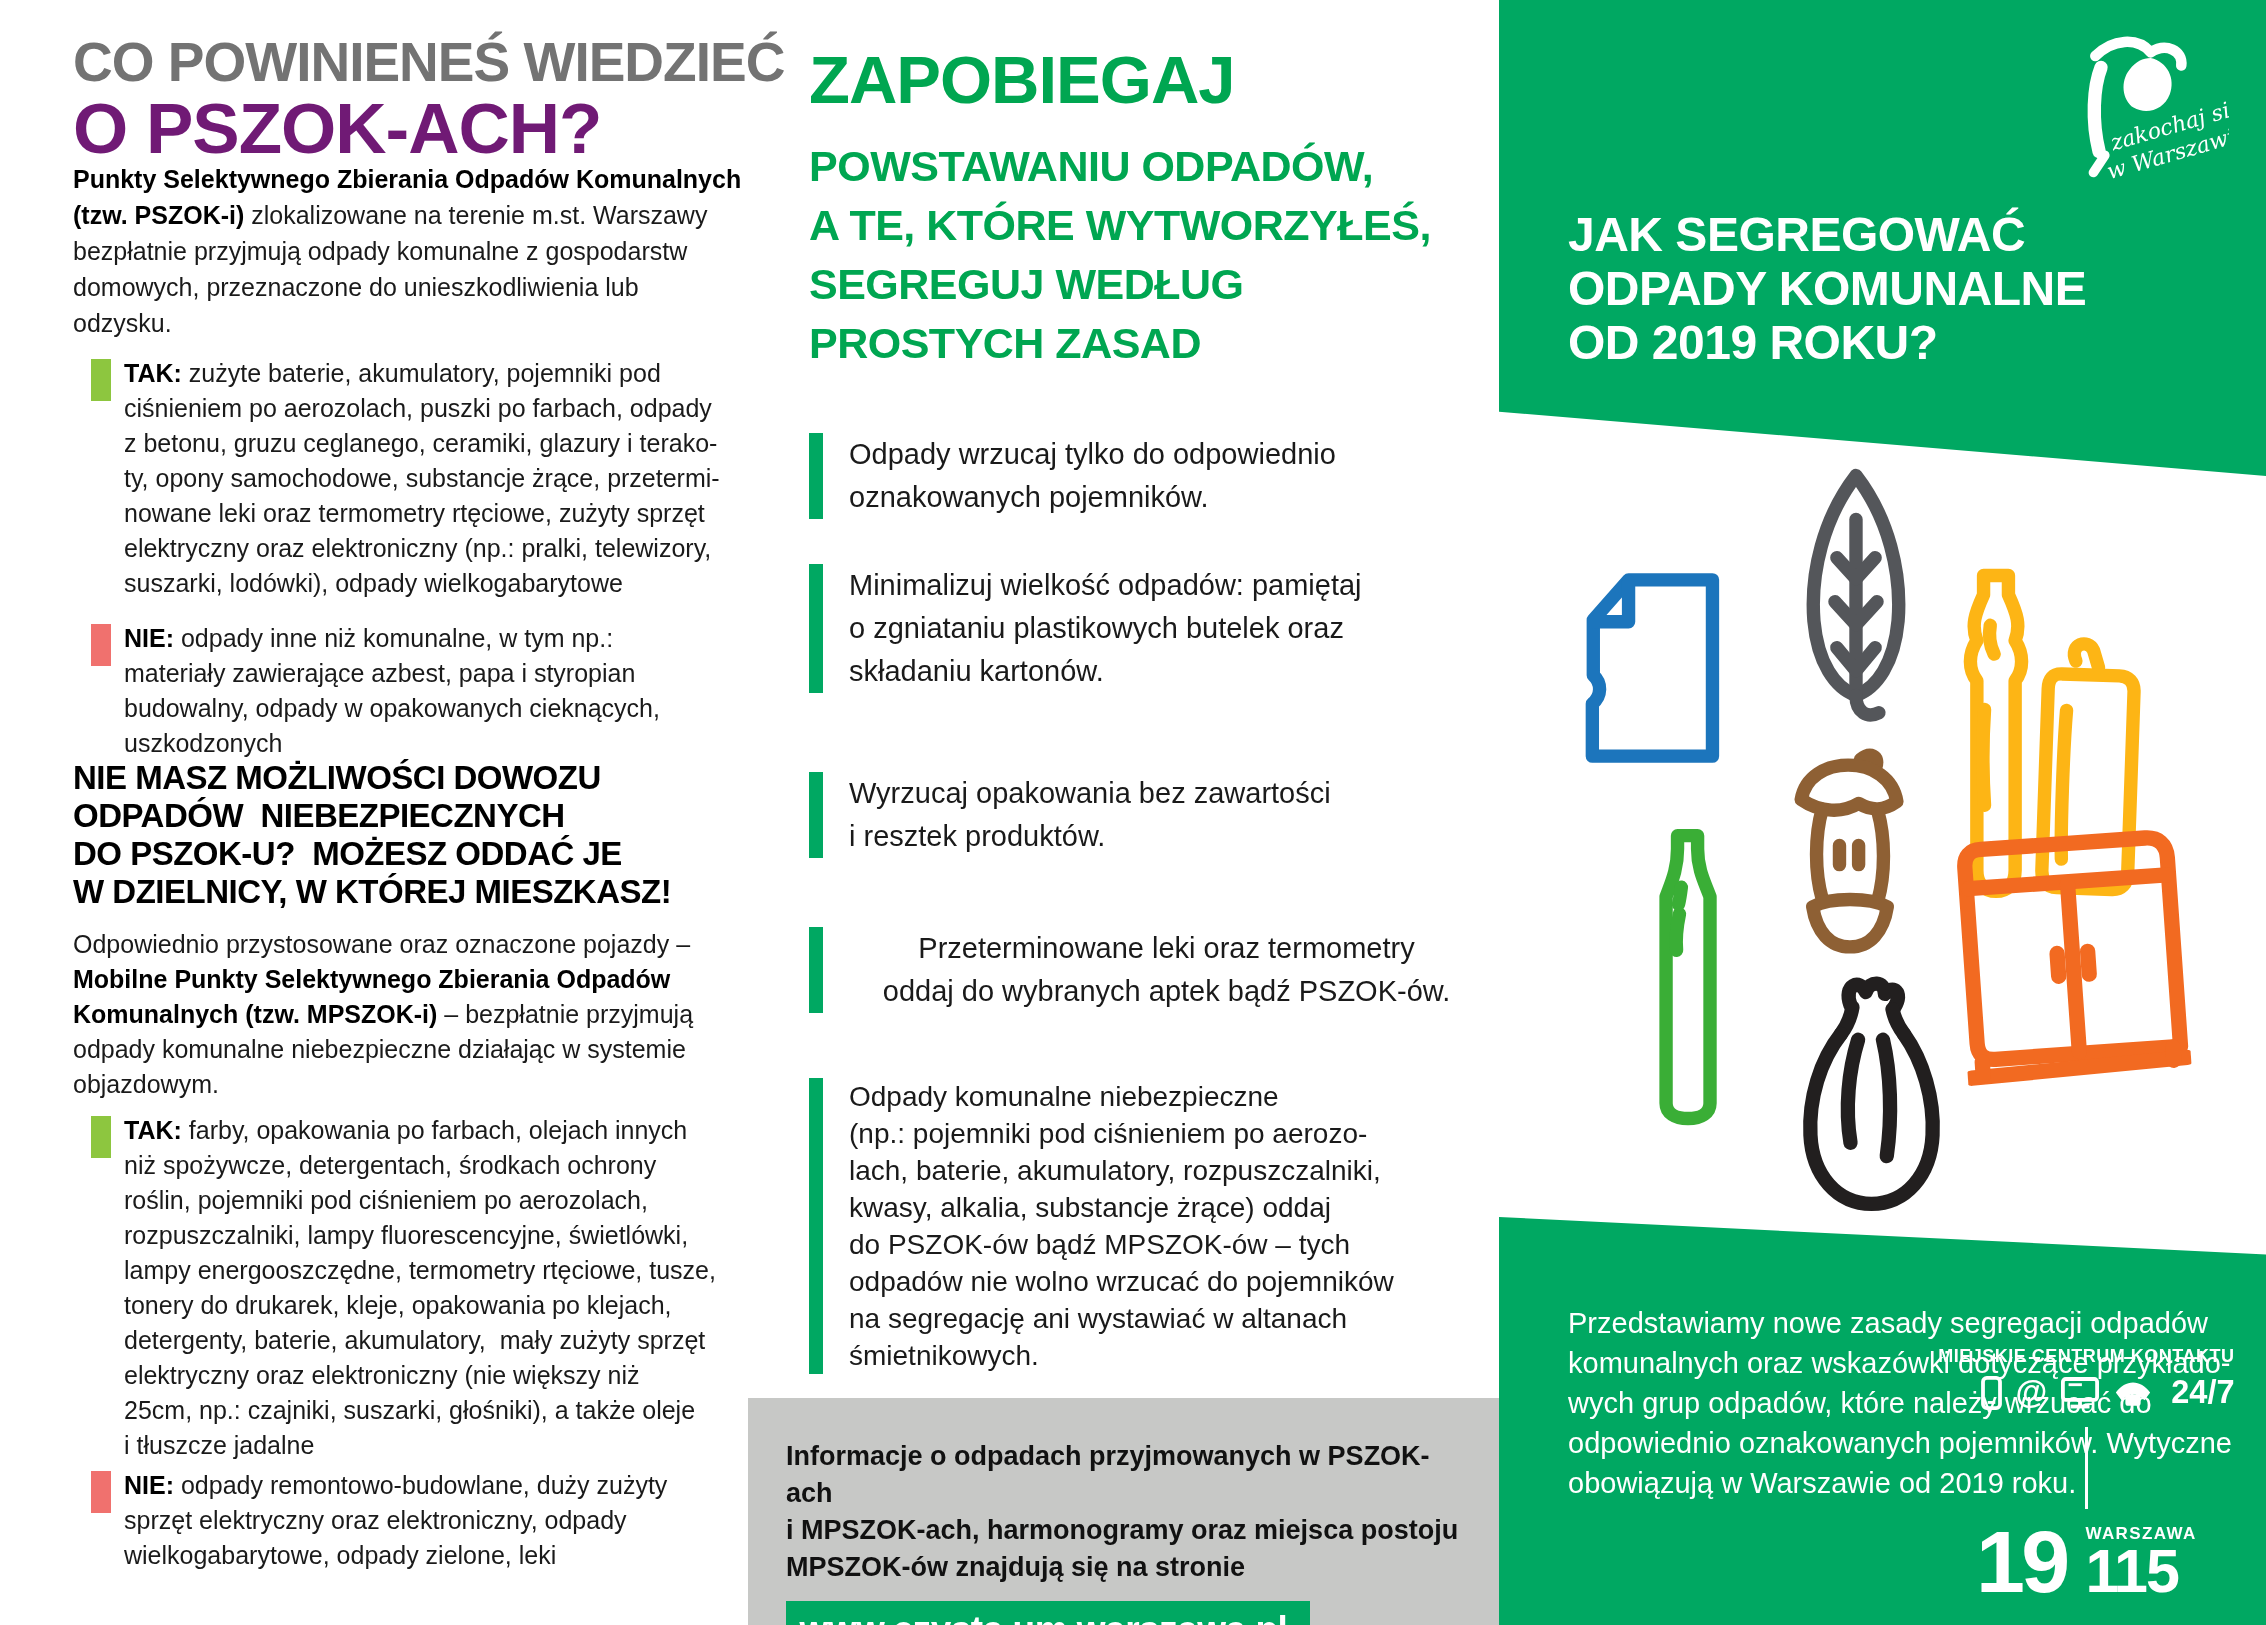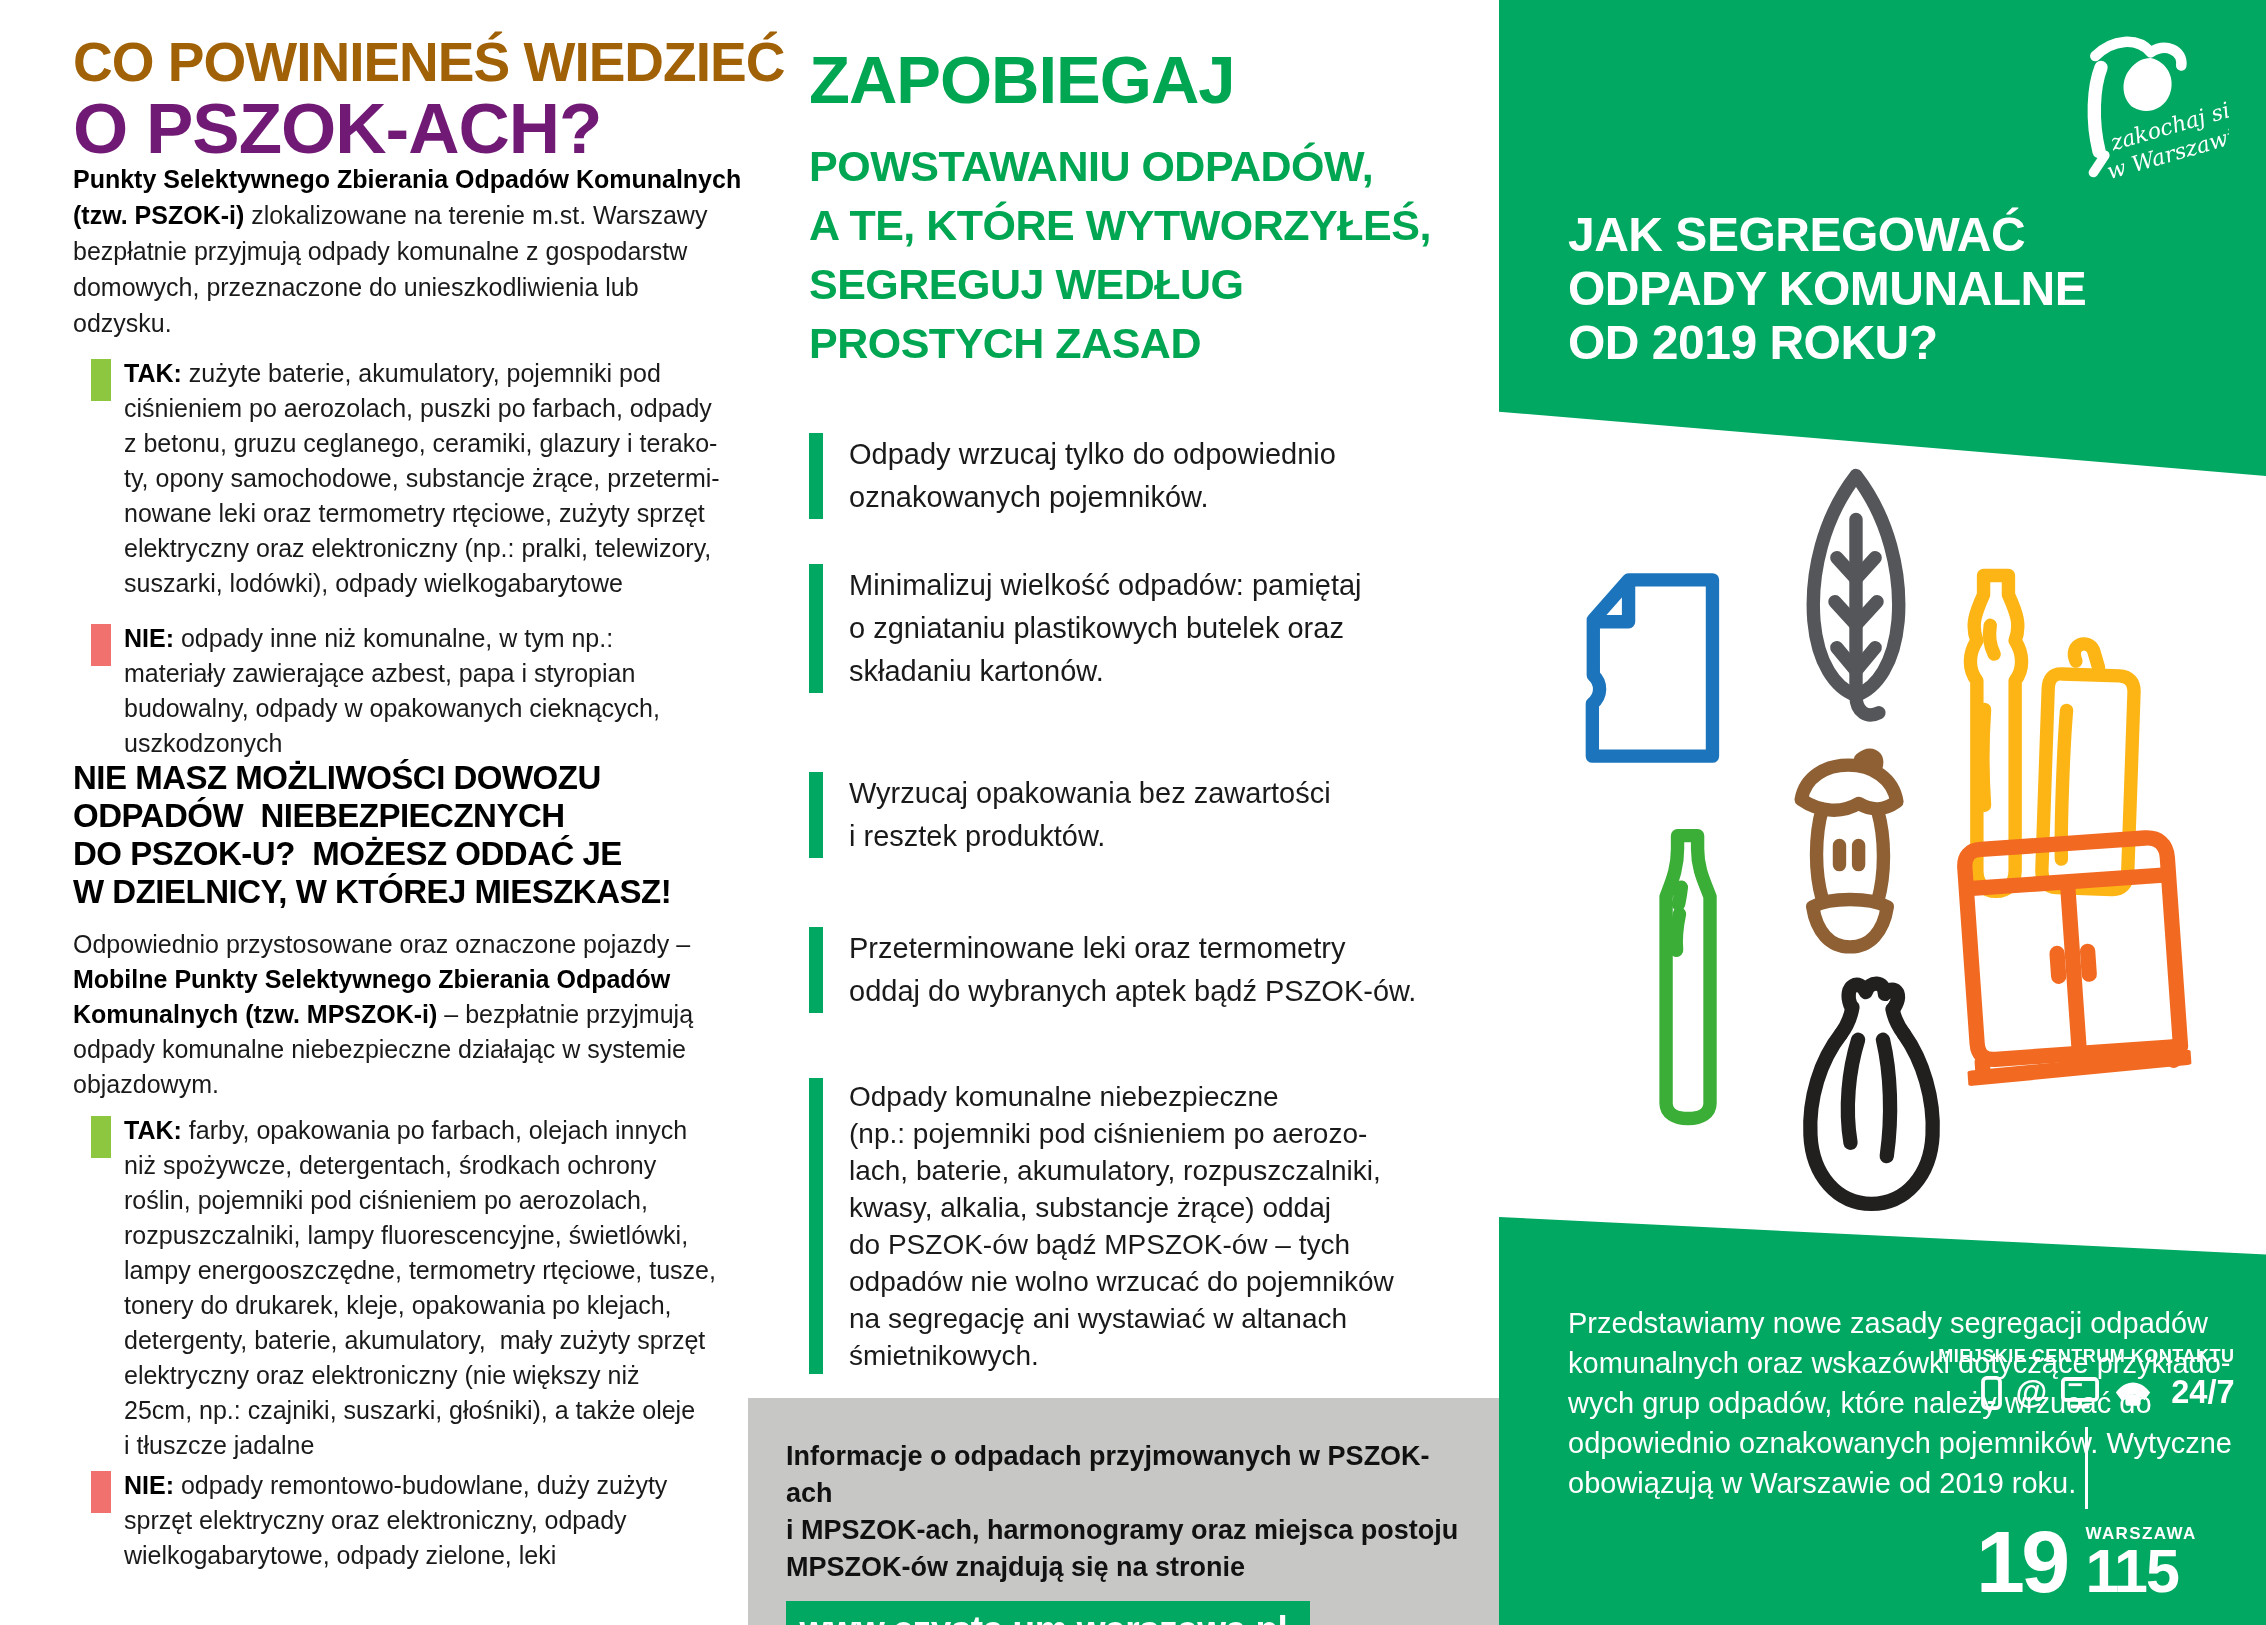--- a/index.html
+++ b/index.html
@@ -5,21 +5,21 @@
   html,body { margin:0; padding:0; background:#ffffff; }
   * { box-sizing:border-box; }
   .page {
     position:relative; width:2266px; height:1626px; overflow:hidden;
     background:#ffffff; font-family:"Liberation Sans", sans-serif; color:#1a1a1a;
   }
   .pre { white-space:pre-wrap; }
 
   
   .lt-title { position:absolute; left:73px; top:32.5px; }
-  .lt-title-1 { font-size:55px; font-weight:bold; color:#a16207; letter-spacing:-1px; line-height:59px; }
+  .lt-title-1 { font-size:55px; font-weight:bold; color:#737373; letter-spacing:-1px; line-height:59px; }
   .lt-title-2 { font-size:71px; font-weight:bold; color:#701a75; letter-spacing:-1px; line-height:73px; }
   .lt-intro { position:absolute; left:73px; top:161px; width:683px; font-size:25px; line-height:36px; }
   .lt-intro b { font-weight:bold; color:#000; }
   .tick-item { position:absolute; left:73px; width:683px; padding-left:51px; font-size:25px; line-height:35px; }
   .tick-item .bar { position:absolute; left:18px; top:2.9px; width:20px; height:42px; }
   .bar-lime { background:#8dc63f; }
   .bar-salmon { background:#f0716e; }
   .tick-item b { font-weight:bold; color:#000; }
   #tak1 { top:356px; }
   #nie1 { top:621px; }
@@ -29,21 +29,21 @@
   .lt-mobile b { font-weight:bold; color:#000; }
   #tak2 { top:1113px; }
   #nie2 { top:1468px; }
 
   
   .mid-title { position:absolute; left:809px; top:44px; width:692px; }
   .mid-title-big { font-size:67px; font-weight:bold; color:#00a651; letter-spacing:-1px; line-height:71px; }
   .mid-title-rest { font-size:43px; font-weight:bold; color:#00a651; line-height:59px; letter-spacing:-0.5px; margin-top:22px; }
   .bullet { position:absolute; left:809px; width:675px; border-left:14.3px solid #00a862; padding-left:26px;
     font-size:29px; line-height:43px; }
-  #b1 { top:433px; } #b2 { top:564px; } #b3 { top:772px; } #b4 { top:927px; }
+  #b1 { top:433px; } #b2 { top:564px; } #b3 { top:772px; } #b4 { top:927px;text-align:center; }
   #b5 { top:1078px; font-size:28px; line-height:37px; }
 
   .info-box { position:absolute; left:748px; top:1398px; width:751px; height:228px;
     background:#c7c8c6; padding:40px 29px 0 38px; }
   .info-text { font-size:27px; font-weight:bold; color:#111; line-height:37px; }
   .website-box { display:inline-block; margin-top:15.3px; background:#00a862; color:#ffffff;
     font-size:37px; font-weight:bold; padding:7.6px 23px 12.4px 13.4px; letter-spacing:-0.5px; }
 
   
   .panel-top { position:absolute; left:1499px; top:0; width:768px; height:476px; background:#00a862;

